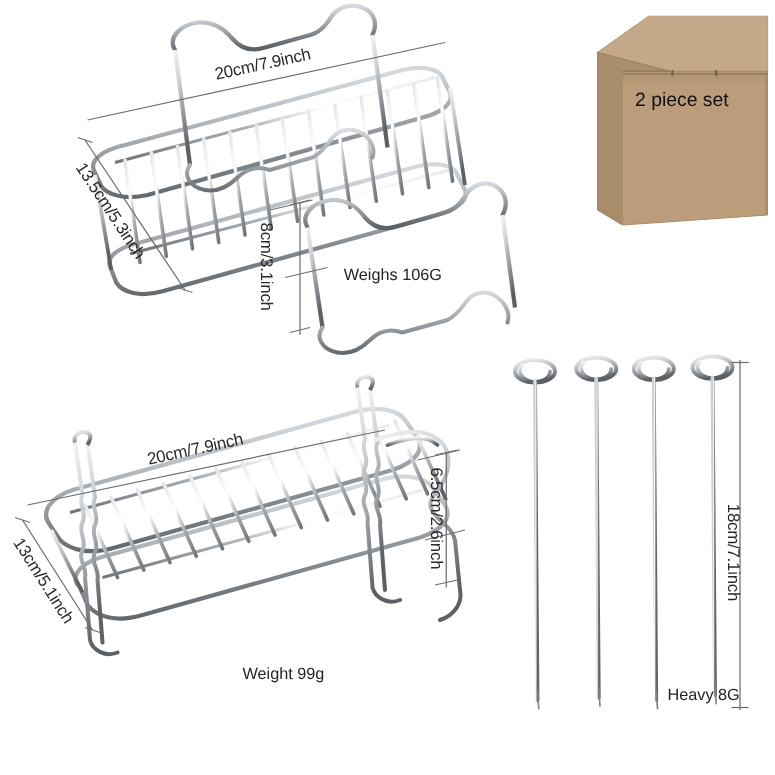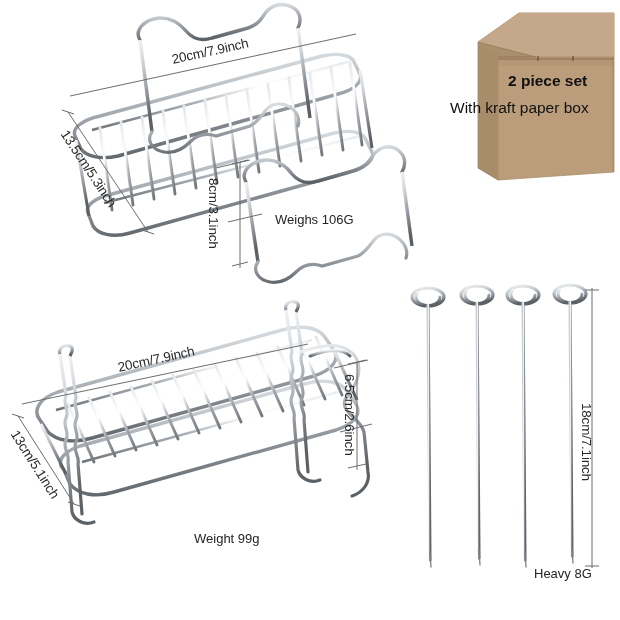--- a/index.html
+++ b/index.html
@@ -176,22 +176,21 @@
       <path d="M 498,59 L 614,59" stroke="#8e7352" stroke-width="1.4" opacity="0.75"></path>
       <path d="M 498,57 L 536,57" stroke="#8e7352" stroke-width="1.2" opacity="0.7"></path>
 
       <path d="M 613,57 L 613,172" stroke="#8e7352" stroke-width="1" opacity="0.5"></path>
 
       <rect x="537" y="56" width="2" height="5" fill="#6d573c" opacity="0.7"></rect>
       <rect x="572" y="56" width="2" height="5" fill="#6d573c" opacity="0.7"></rect>
     </g>
   </svg>
 
-  <div class="box-text" style="left:508px; top:72px;font-weight:bold;">2 piece set</div>
-  <div class="box-text" style="left:450px; top:99px;">With kraft paper box</div>
+  <div class="box-text" style="left:508px; top:72px;">2 piece set</div>
 
   <svg class="layer" viewBox="0 0 620 620">
     <g>
 
       <path d="M 40,420 C 32,410 40,398 58,392 L 282,330 C 302,324 318,328 324,336
                L 334,350 C 340,360 332,370 314,376 L 92,438 C 72,444 56,440 48,432 Z" fill="none" stroke="url(#wireFrame)" stroke-width="3.4" stroke-linejoin="round"></path>
 
       <path d="M 64,470 C 56,462 62,452 80,446 L 304,384 C 324,378 340,382 346,390
                L 356,404 C 362,414 354,424 336,430 L 114,492 C 94,498 78,494 70,484 Z" fill="none" stroke="url(#wireFrame)" stroke-width="3.4" stroke-linejoin="round"></path>
       <path d="M 41,424 L 66,474" fill="none" stroke="url(#wireFrame)" stroke-width="3"></path>
@@ -297,15 +296,15 @@
 
     <g stroke="#6d6d6d" stroke-width="1" fill="none">
       <path d="M 592,288 L 592,568"></path>
       <path d="M 585,290 L 599,290"></path>
       <path d="M 585,566 L 599,566"></path>
     </g>
   </svg>
 
   <div class="dim-label" style="left:594px; top:403px; transform: rotate(90deg); transform-origin: left top;">18cm/7.1inch</div>
 
-  <div class="note-label" style="left:534px; top:566px;">Heavy 8G</div>
+  <div class="note-label" style="left:534px; top:548px;">Heavy 8G</div>
 
 </div>
 
 </body></html>

